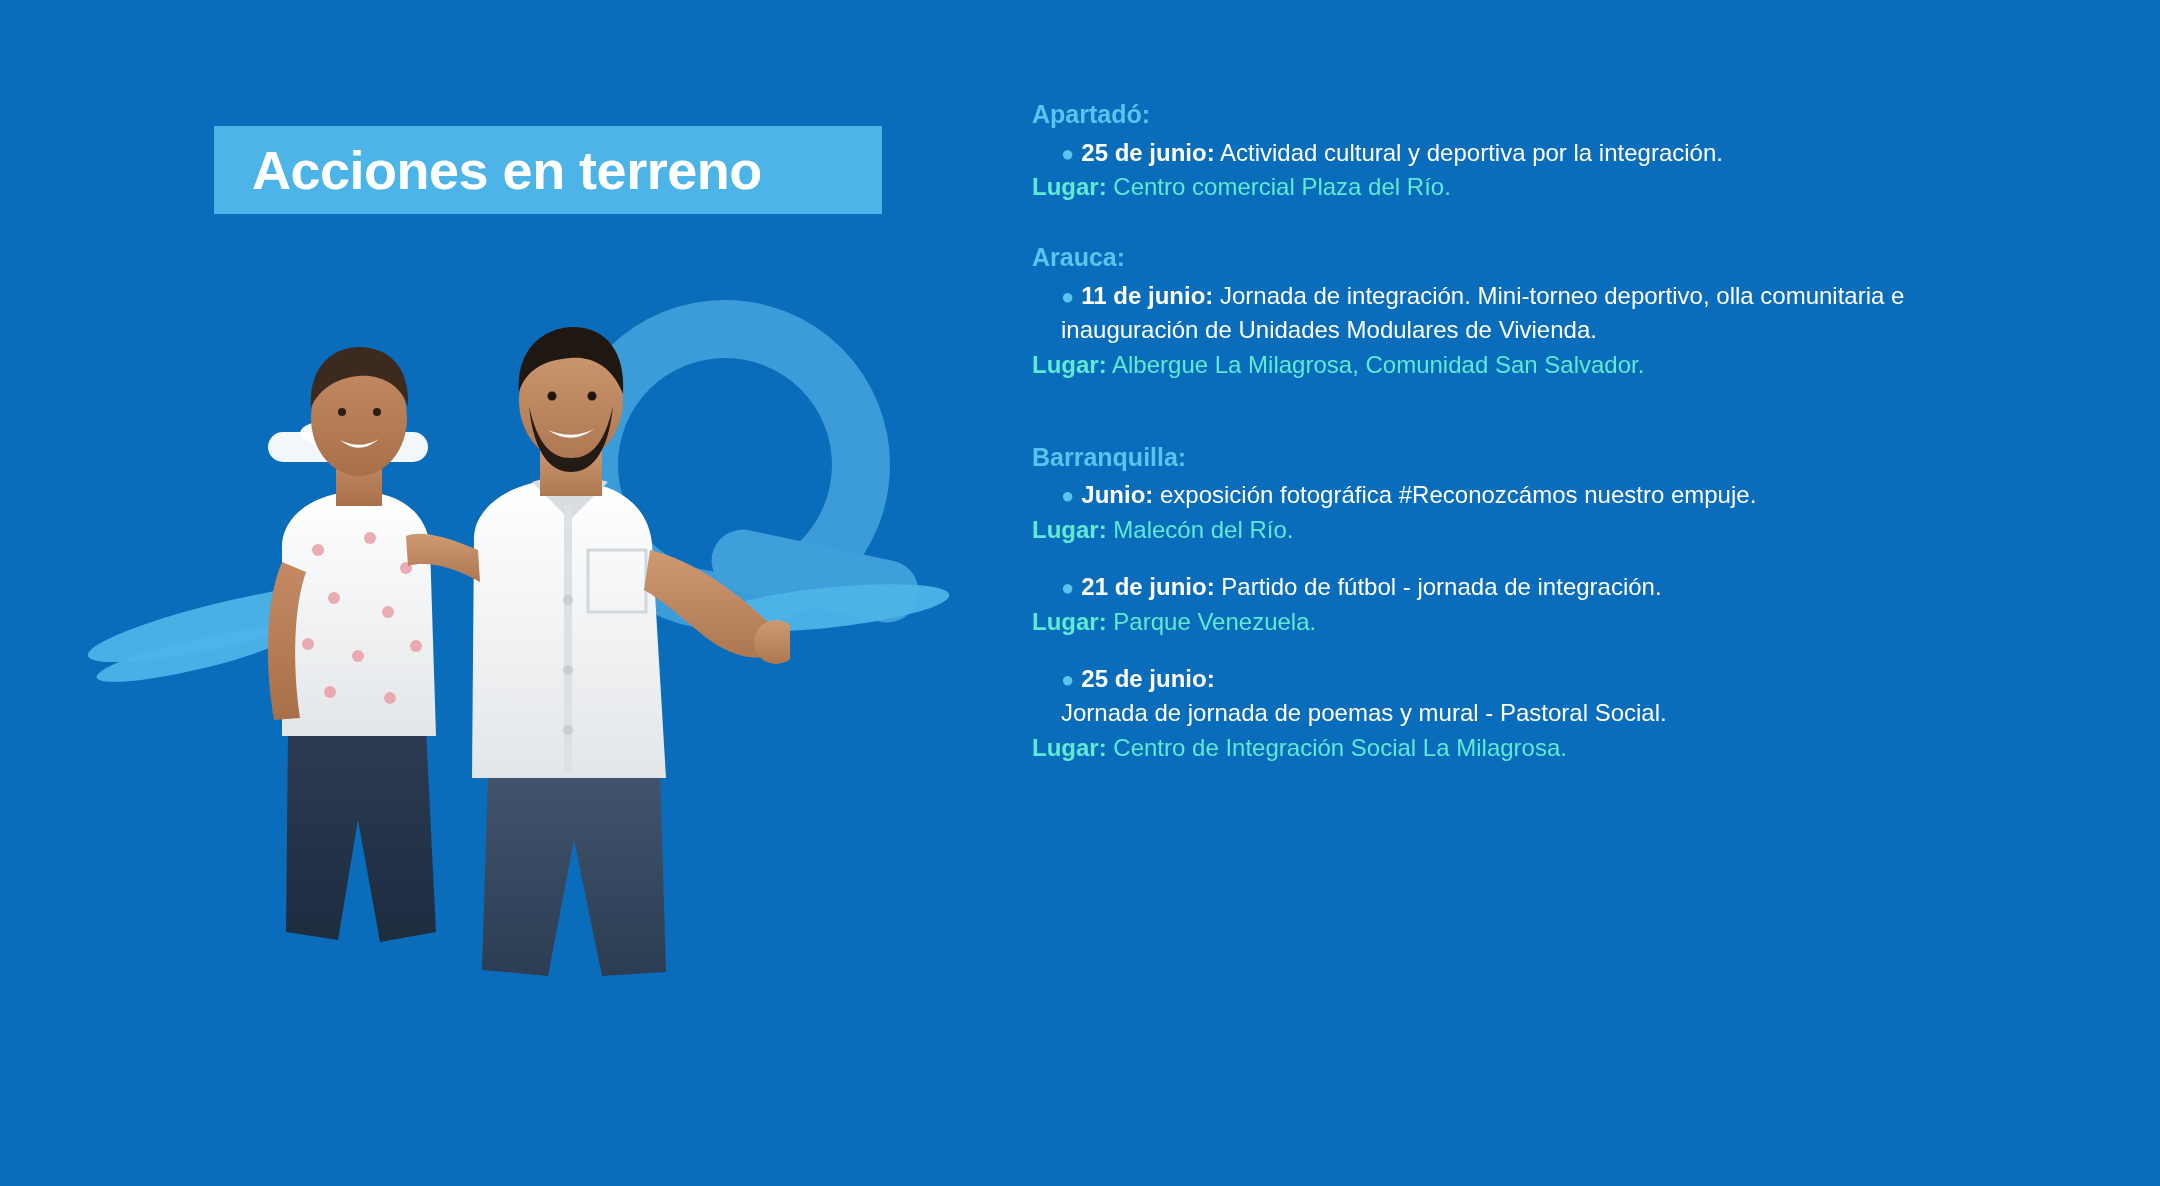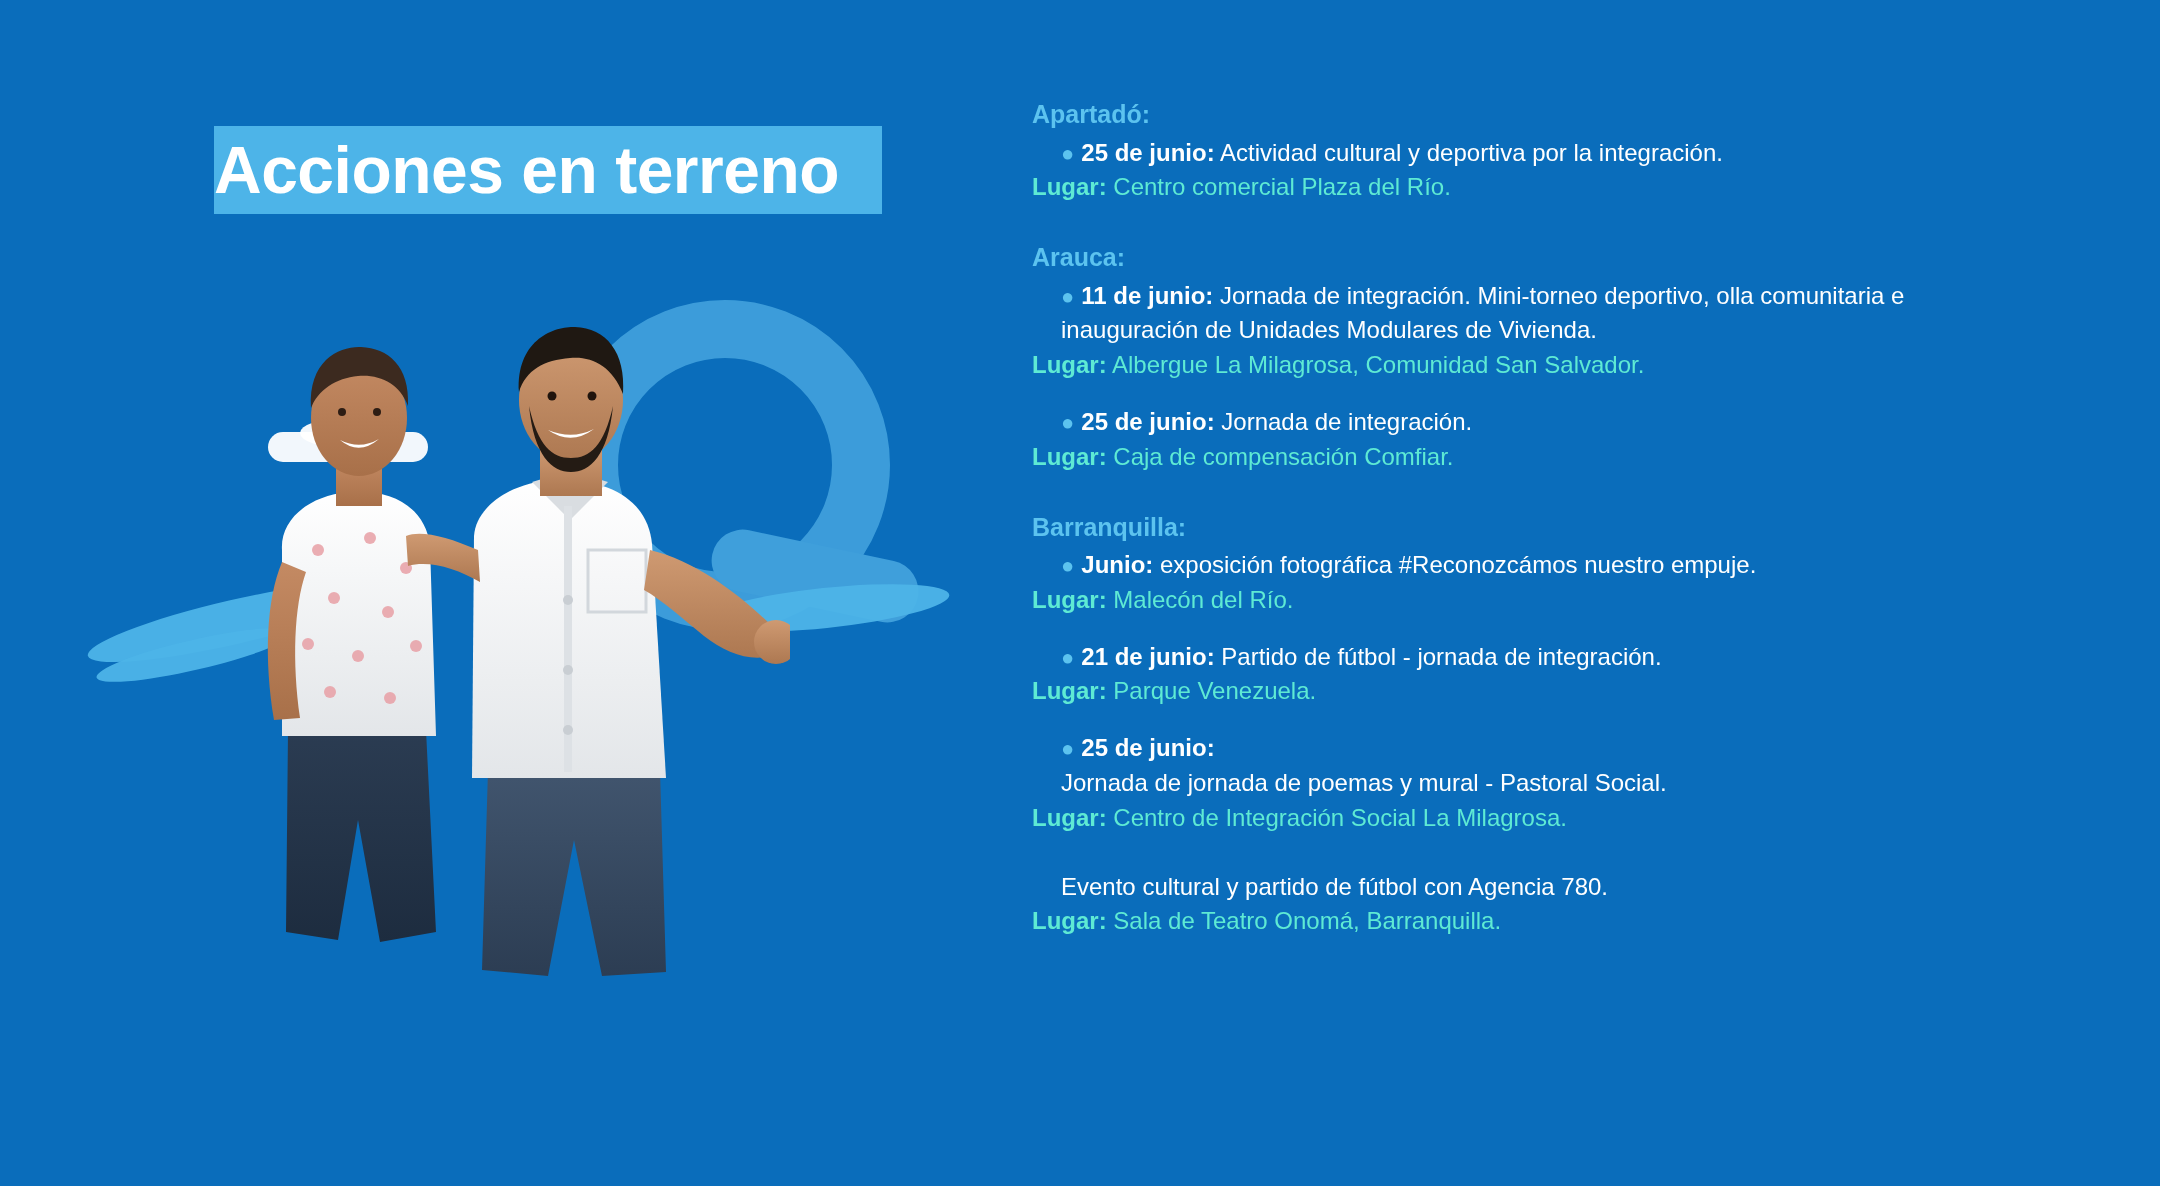--- a/index.html
+++ b/index.html
@@ -36,23 +36,24 @@
     left: 214px;
     top: 126px;
     width: 668px;
     height: 88px;
     background: #4db4e8;
     display: flex;
     align-items: center;
   }
   .title-band .title-text {
     color: #ffffff;
-    font-size: 66px;
+    font-size: 54px;
     font-weight: bold;
     letter-spacing: -0.5px;
+    padding-left: 38px;
     line-height: 1;
     white-space: nowrap;
   }
 
   
   .watermark {
     position: absolute;
     left: 560px;
     top: 300px;
     width: 380px;
@@ -300,30 +301,20 @@
           <span>Jornada de integración. Mini-torneo deportivo, olla comunitaria e inauguración de Unidades Modulares de Vivienda.</span>
         </div>
         <div class="place-line">
           <span class="lugar-label">Lugar:</span>
           <span>Albergue La Milagrosa, Comunidad San Salvador.</span>
         </div>
       </div>
 
       <div class="spacer-sm"></div>
 
-      <div class="entry">
-        <div class="entry-line">
-          <span class="bullet">●</span><b>25 de junio:</b>
-          <span>Jornada de integración.</span>
-        </div>
-        <div class="place-line">
-          <span class="lugar-label">Lugar:</span>
-          <span>Caja de compensación Comfiar.</span>
-        </div>
-      </div>
     </div>
 
     <div class="spacer-md"></div>
 
     <div class="city-block">
       <div class="city-name">Barranquilla:</div>
 
       <div class="entry">
         <div class="entry-line">
           <span class="bullet">●</span><b>Junio:</b>
@@ -356,23 +347,16 @@
         </div>
         <div class="entry-line">Jornada de  jornada de poemas y mural - Pastoral Social.</div>
         <div class="place-line">
           <span class="lugar-label">Lugar:</span>
           <span>Centro de Integración Social La Milagrosa.</span>
         </div>
       </div>
 
       <div class="spacer-md"></div>
 
-      <div class="entry">
-        <div class="entry-line">Evento cultural y partido de fútbol con Agencia 780.</div>
-        <div class="place-line">
-          <span class="lugar-label">Lugar:</span>
-          <span>Sala de Teatro Onomá, Barranquilla.</span>
-        </div>
-      </div>
     </div>
 
   </div>
 </div>
 
 </body></html>

